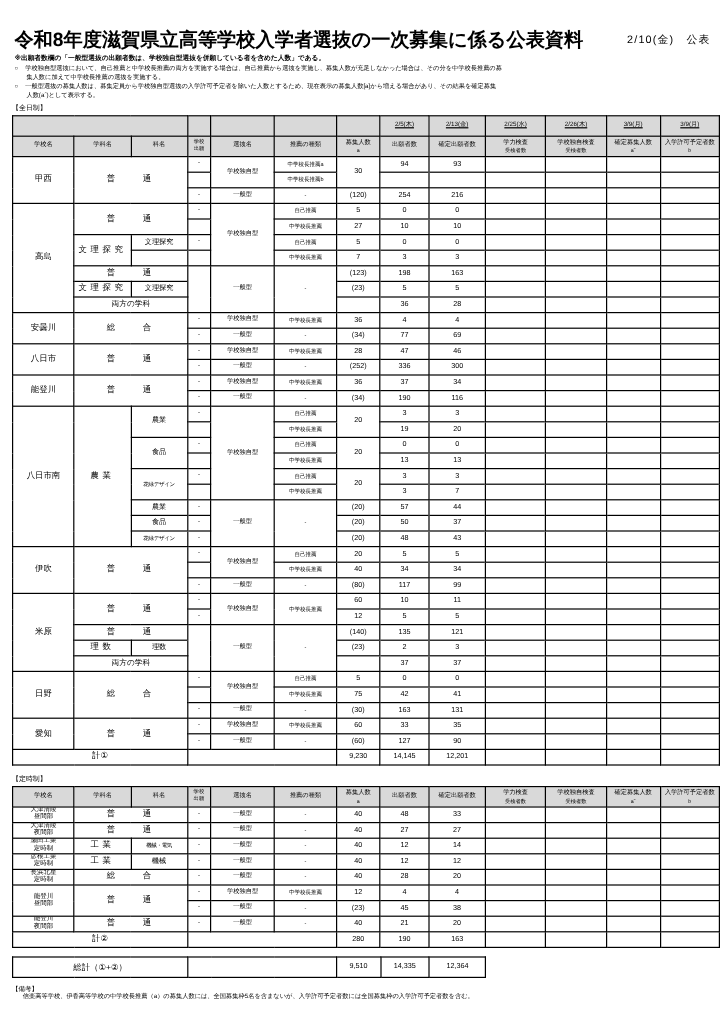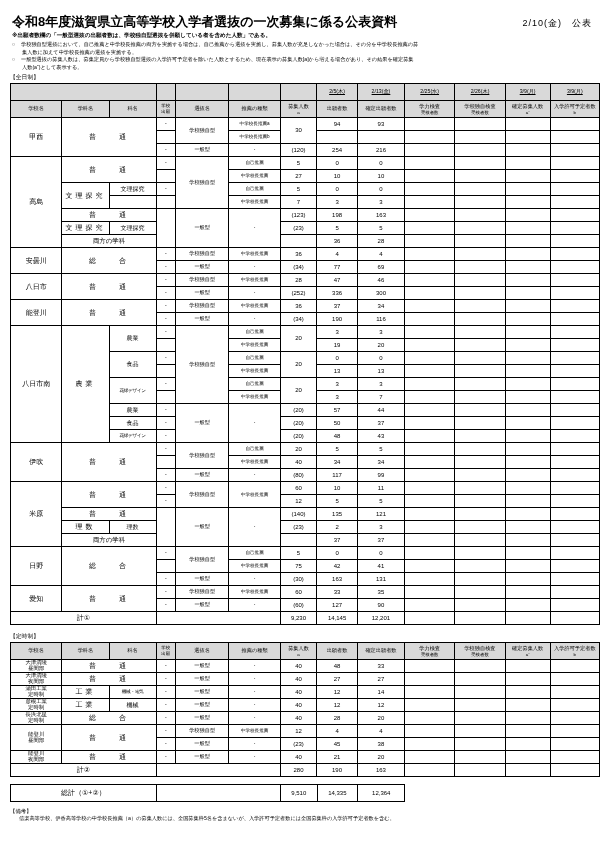--- a/index.html
+++ b/index.html
@@ -19,24 +19,24 @@
     padding: 6px 8px 0 8px;
     box-sizing: border-box;
     width: 606px;
   }
 
   
   .doc-header {
     position: relative;
   }
   .doc-title {
-    font-size: 13px;
+    font-size: 16px;
     font-weight: bold;
     letter-spacing: 0px;
-    margin: 7px 0 1px 4px;
+    margin: 17px 0 1px 4px;
     white-space: nowrap;
   }
   .pub-date {
     position: absolute;
     right: 6px;
     top: 4px;
     font-size: 9px;
     white-space: nowrap;
     letter-spacing: 1px;
   }

